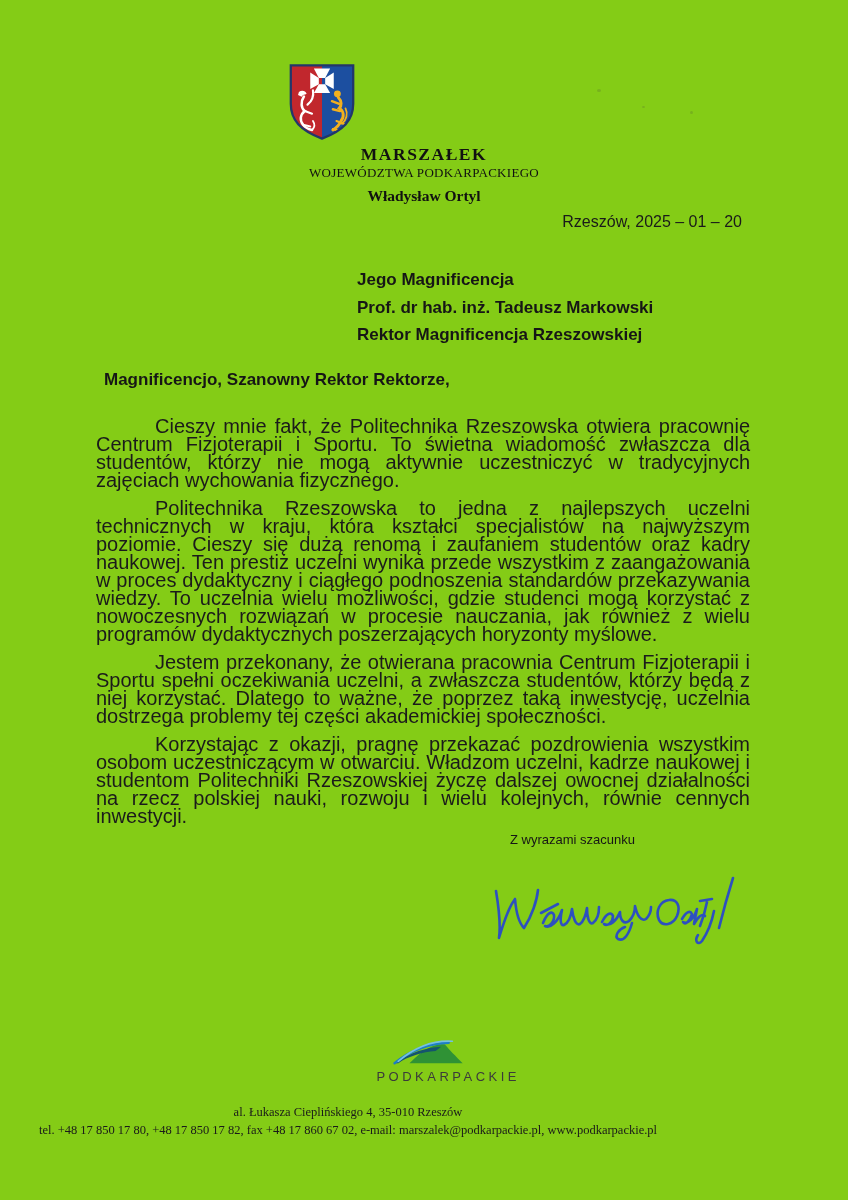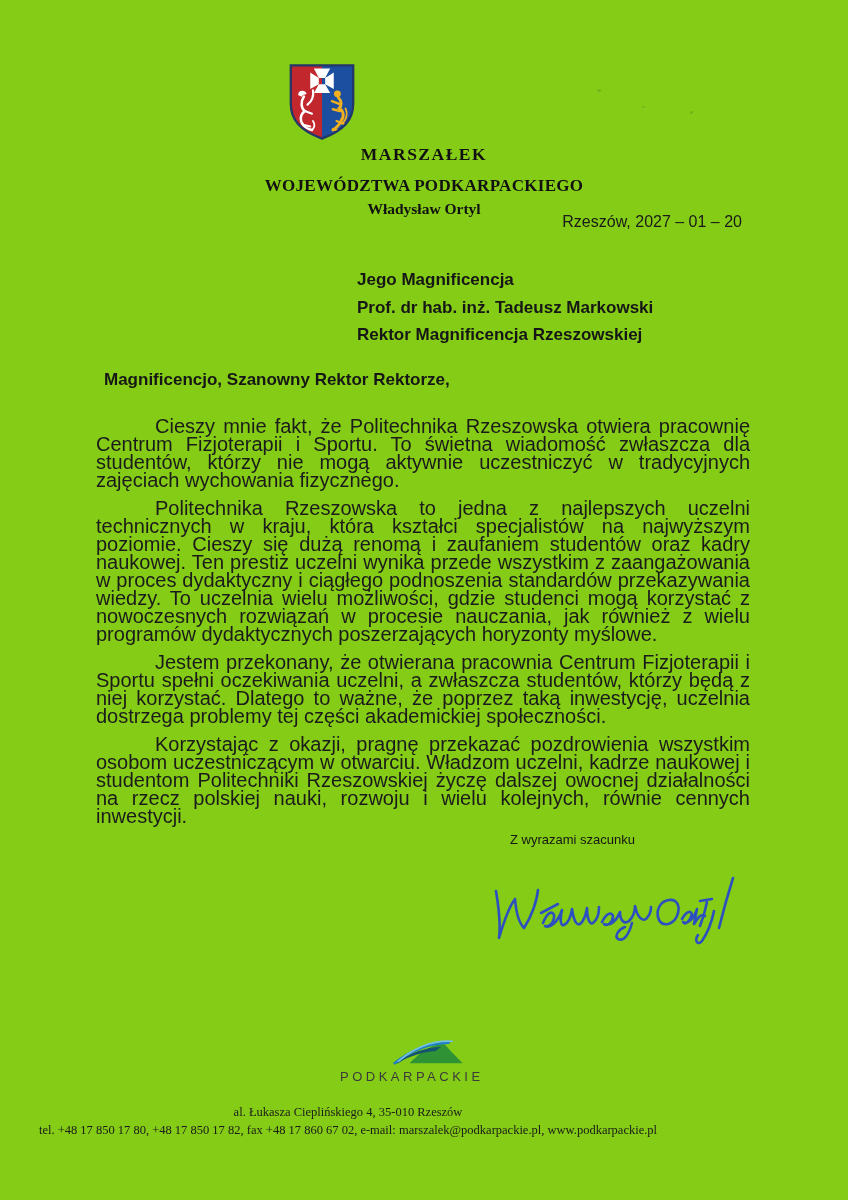--- a/index.html
+++ b/index.html
@@ -14,38 +14,38 @@
   .crest-right-field{fill:var(--crest-right-field,#1c4fa0);}
   .crest-border{fill:none;stroke:var(--crest-border,#22366b);stroke-width:2.5;}
   .crest-cross{fill:var(--crest-cross,#fff);}
   .crest-griffin{fill:none;stroke:var(--crest-griffin,#fff);stroke-linecap:round;}
   .crest-griffin-fill{fill:var(--crest-griffin,#fff);}
   .crest-lion{fill:none;stroke:var(--crest-lion,#f2b01e);stroke-linecap:round;}
   .crest-lion-fill{fill:var(--crest-lion,#f2b01e);}
   .office-line1{margin-top:6px;font-family:"Liberation Serif","DejaVu Serif",serif;
     font-weight:bold;font-size:17.5px;line-height:17px;letter-spacing:1.5px;color:#111;}
   .office-line2{font-family:"Liberation Serif","DejaVu Serif",serif;
-    font-weight:bold;font-size:17px;line-height:17px;letter-spacing:0.3px;color:#111;margin-top:14px;}
+    font-weight:normal;font-size:13px;line-height:17px;letter-spacing:0.3px;color:#111;margin-top:1px;}
   .office-holder{margin-top:6px;font-family:"Liberation Serif","DejaVu Serif",serif;
     font-weight:bold;font-size:15.5px;color:#111;}
   .dateline{position:absolute;right:106px;top:213px;font-size:16px;color:#1a1a1a;}
   
   .recipient{position:absolute;left:357px;top:266px;font-weight:bold;font-size:17px;line-height:27.5px;color:#161616;}
   
   .letter-main{position:absolute;left:96px;top:369px;width:654px;}
   .salutation{font-weight:bold;font-size:17px;line-height:22px;margin:0 0 26px 8px;color:#161616;}
   .letter-main p{margin:0 0 10px 0;font-size:20px;line-height:18px;
     text-align:justify;text-indent:59px;color:#1b1b1b;}
   .letter-main p:last-child{margin-bottom:0;}
   
   .closing-phrase{position:absolute;left:510px;top:832px;font-weight:normal;font-size:13px;color:#161616;}
   .signature{position:absolute;left:486px;top:866px;width:262px;height:100px;}
   .signature path{fill:none;stroke:var(--ink,#2d50c0);stroke-width:2.6;stroke-linecap:round;stroke-linejoin:round;}
   
-  .footer-logo{position:absolute;left:340px;top:1038px;width:180px;text-align:left;}
+  .footer-logo{position:absolute;left:340px;top:1038px;width:180px;text-align:right;}
   .logo-mark{display:block;margin:0 auto;width:78px;height:28px;}
   .logo-light-blue{fill:none;stroke:var(--logo-light-blue,#76bfe3);stroke-width:1.8;stroke-linecap:round;}
   .logo-blue{fill:none;stroke:var(--logo-blue,#1d7fc4);stroke-width:2.6;stroke-linecap:round;}
   .logo-dark-teal{fill:var(--logo-dark-teal,#14546e);}
   .logo-green{fill:var(--logo-green,#2f9235);}
   .logo-text{margin-top:3px;font-size:13px;letter-spacing:3.5px;color:var(--logo-text,#3b3b3b);}
   .footer-address{position:absolute;left:0;top:1103px;width:696px;text-align:center;
     font-family:"Liberation Serif","DejaVu Serif",serif;font-size:12.5px;line-height:18px;color:#1a1a1a;}
   
   .speck{position:absolute;border-radius:50%;background:rgba(60,60,60,0.18);}
@@ -93,21 +93,21 @@
     </svg>
     <div class="office-line1">MARSZAŁEK</div>
     <div class="office-line2">WOJEWÓDZTWA PODKARPACKIEGO</div>
     <div class="office-holder">Władysław Ortyl</div>
   </div>
 
   <div class="speck" style="left:597px;top:89px;width:4px;height:3px;"></div>
   <div class="speck" style="left:642px;top:106px;width:3px;height:2px;"></div>
   <div class="speck" style="left:690px;top:111px;width:3px;height:3px;"></div>
 
-  <div class="dateline">Rzeszów, 2027 – 01 – 20</div>
+  <div class="dateline">Rzeszów, 2025 – 01 – 20</div>
 
   <div class="recipient">
     <div>Jego Magnificencja</div>
     <div>Prof. dr hab. inż. Tadeusz Markowski</div>
     <div>Rektor Magnificencja Rzeszowskiej</div>
   </div>
 
   <div class="letter-main">
     <div class="salutation">Magnificencjo, Szanowny Rektor Rektorze,</div>
     <p>Cieszy mnie fakt, że Politechnika Rzeszowska otwiera pracownię Centrum Fizjoterapii i Sportu. To świetna wiadomość zwłaszcza dla studentów, którzy nie mogą aktywnie uczestniczyć w tradycyjnych zajęciach wychowania fizycznego.</p>

